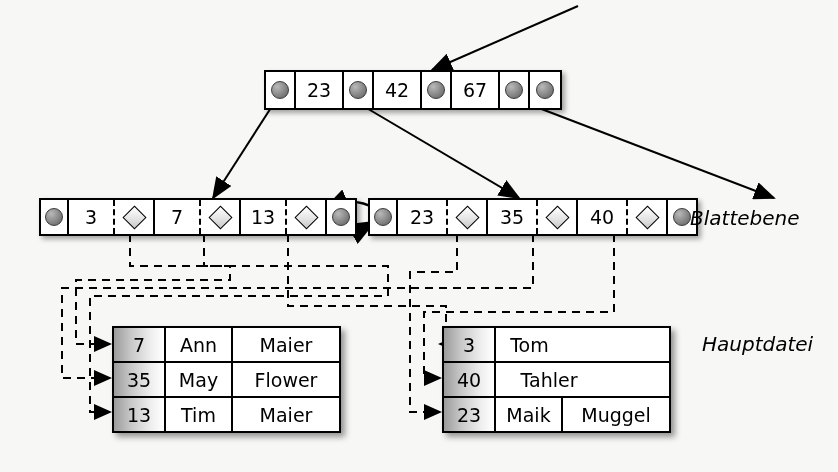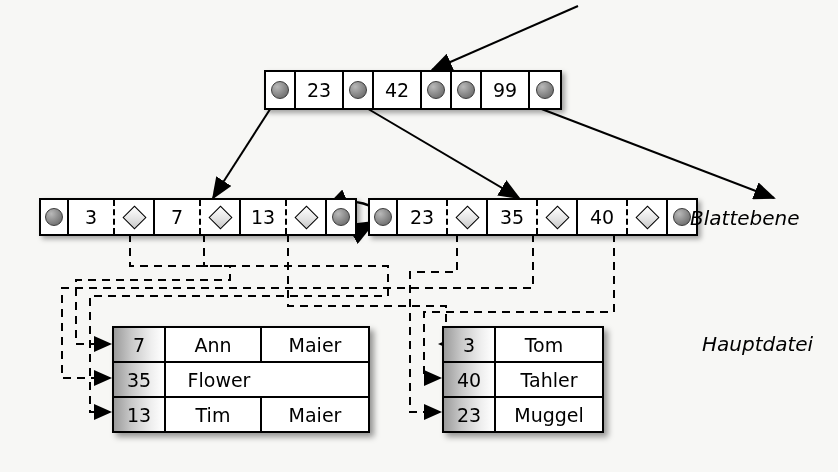--- a/index.html
+++ b/index.html
@@ -30,21 +30,21 @@
         background:linear-gradient(135deg,#ffffff 0%,#e2e2e2 60%,#c8c8c8 100%);
         border:1.5px solid #000;}
   .table{position:absolute;z-index:3;background:#fff;border:2px solid #000;
          box-sizing:border-box;box-shadow:4px 4px 6px rgba(0,0,0,0.4);}
   .trow{display:flex;border-bottom:2px solid #000;}
   .trow:last-child{border-bottom:none;}
   .tc{box-sizing:border-box;height:33px;display:flex;align-items:center;justify-content:center;
       font-size:19px;color:#000;border-right:2px solid #000;}
   .tc:last-child{border-right:none;}
   .tc.kcol{width:52px;background:linear-gradient(90deg,#9b9b9b 0%,#c9c9c9 35%,#efefef 75%,#ffffff 100%);}
-  .tc.ncol{width:96px;}
+  .tc.ncol{width:67px;}
   .tc.lcol{width:106px;text-align:center;}
   .caption{position:absolute;z-index:4;font-style:italic;font-size:20px;color:#000;
            font-family:"DejaVu Sans", sans-serif;white-space:nowrap;}
 </style>
 </head>
 <body>
 
 <div id="stage">
 
   <svg class="layer" id="svg-lines">
@@ -86,24 +86,24 @@
         <span class="ball"></span>
       </div>
     <div class="cell key">23</div>
     <div class="cell ptr">
         <span class="ball"></span>
       </div>
     <div class="cell key">42</div>
     <div class="cell ptr">
         <span class="ball"></span>
       </div>
+    <div class="cell key">67</div>
     <div class="cell ptr">
         <span class="ball"></span>
       </div>
-    <div class="cell key">99</div>
     <div class="cell ptr">
         <span class="ball"></span>
       </div>
   </div>
 
   <div class="node" id="leaf-left" style="left:33px;top:198px;height:38px;">
     <div class="cell ptr" style="width:28px">
         <span class="ball"></span>
       </div>
     <div class="cell key dashedsep" style="width:46px">3</div>
@@ -145,40 +145,42 @@
   </div>
 
   <div class="table" id="table-left" style="left:106px;top:326px;">
     <div class="trow">
       <div class="tc kcol">7</div>
       <div class="tc ncol">Ann</div>
       <div class="tc lcol">Maier</div>
     </div>
     <div class="trow">
       <div class="tc kcol">35</div>
+      <div class="tc ncol">May</div>
       <div class="tc lcol">Flower</div>
     </div>
     <div class="trow">
       <div class="tc kcol">13</div>
       <div class="tc ncol">Tim</div>
       <div class="tc lcol">Maier</div>
     </div>
   </div>
 
   <div class="table" id="table-right" style="left:436px;top:326px;">
     <div class="trow">
       <div class="tc kcol">3</div>
       <div class="tc ncol">Tom</div>
     </div>
     <div class="trow">
       <div class="tc kcol">40</div>
       <div class="tc lcol">Tahler</div>
     </div>
     <div class="trow">
       <div class="tc kcol">23</div>
+      <div class="tc ncol">Maik</div>
       <div class="tc lcol">Muggel</div>
     </div>
   </div>
 
   <div class="caption" style="left:684px;top:206px;">Blattebene</div>
   <div class="caption" style="left:684px;top:332px;padding-left:12px;">Hauptdatei</div>
 
 </div>
 
 </body></html>

